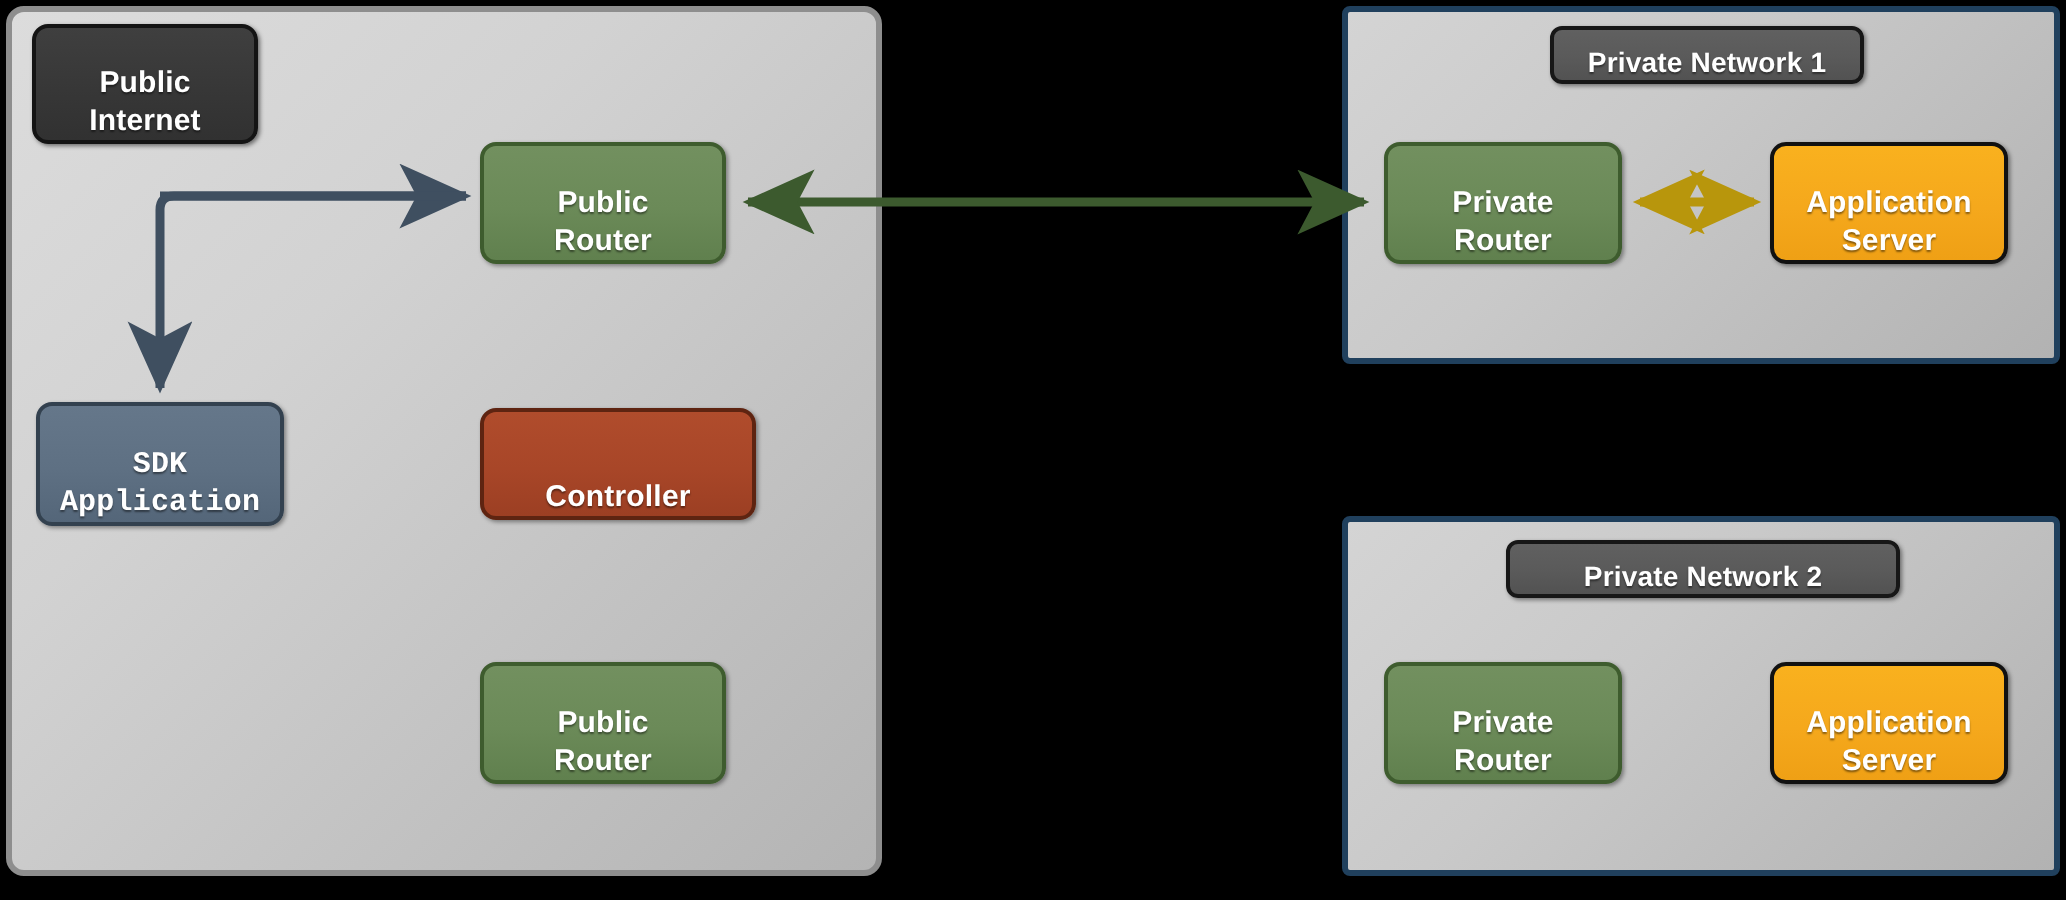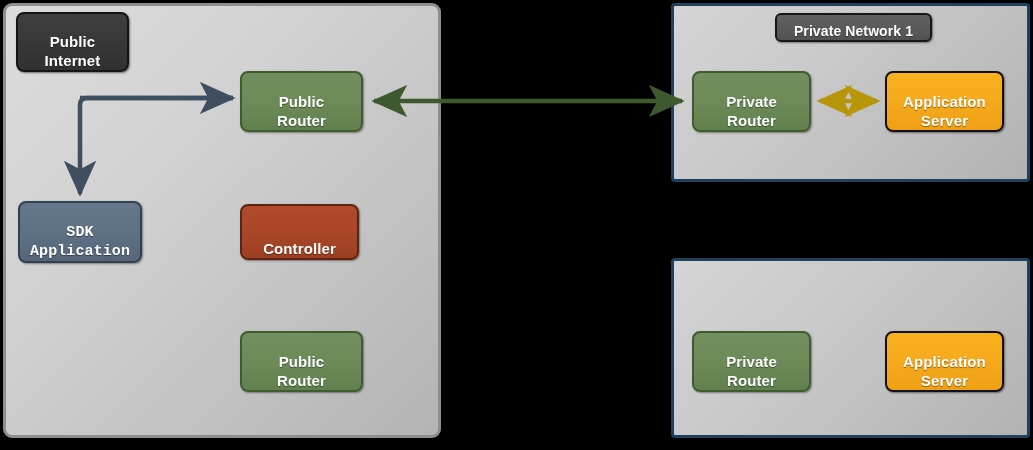--- a/index.html
+++ b/index.html
@@ -99,21 +99,21 @@
     border-radius: 6px;
     background: linear-gradient(180deg, #606060 0%, #5a5a5a 55%, #525252 100%);
     border: 2px solid #171717;
     box-shadow: 1px 1px 2px rgba(0,0,0,0.45);
   }
 
   
   .n-public-internet { left: 16px;  top: 12px;  width: 113px; height: 60px; }
   .n-public-router-1 { left: 240px; top: 71px;  width: 123px; height: 61px; }
   .n-sdk-app         { left: 18px;  top: 201px; width: 124px; height: 62px; font-family: Liberation Mono, monospace; }
-  .n-controller      { left: 240px; top: 204px; width: 119px; height: 56px; }
+  .n-controller      { left: 240px; top: 204px; width: 138px; height: 56px; }
   .n-public-router-2 { left: 240px; top: 331px; width: 123px; height: 61px; }
 
   
   .n-pn1-title   { left: 775px; top: 13px;  width: 157px; height: 29px; }
   .n-pn1-router  { left: 692px; top: 71px;  width: 119px; height: 61px; }
   .n-pn1-app     { left: 885px; top: 71px;  width: 119px; height: 61px; }
 
   
   .n-pn2-title   { left: 753px; top: 270px; width: 197px; height: 29px; }
   .n-pn2-router  { left: 692px; top: 331px; width: 119px; height: 61px; }
@@ -199,20 +199,23 @@
   <div class="node node-green n-pn1-router">
     <span>Private
 Router</span>
   </div>
 
   <div class="node node-orange n-pn1-app">
     <span>Application
 Server</span>
   </div>
 
+  <div class="node node-dark badge-title n-pn2-title">
+    <span>Private Network 2</span>
+  </div>
 
   <div class="node node-green n-pn2-router">
     <span>Private
 Router</span>
   </div>
 
   <div class="node node-orange n-pn2-app">
     <span>Application
 Server</span>
   </div>

